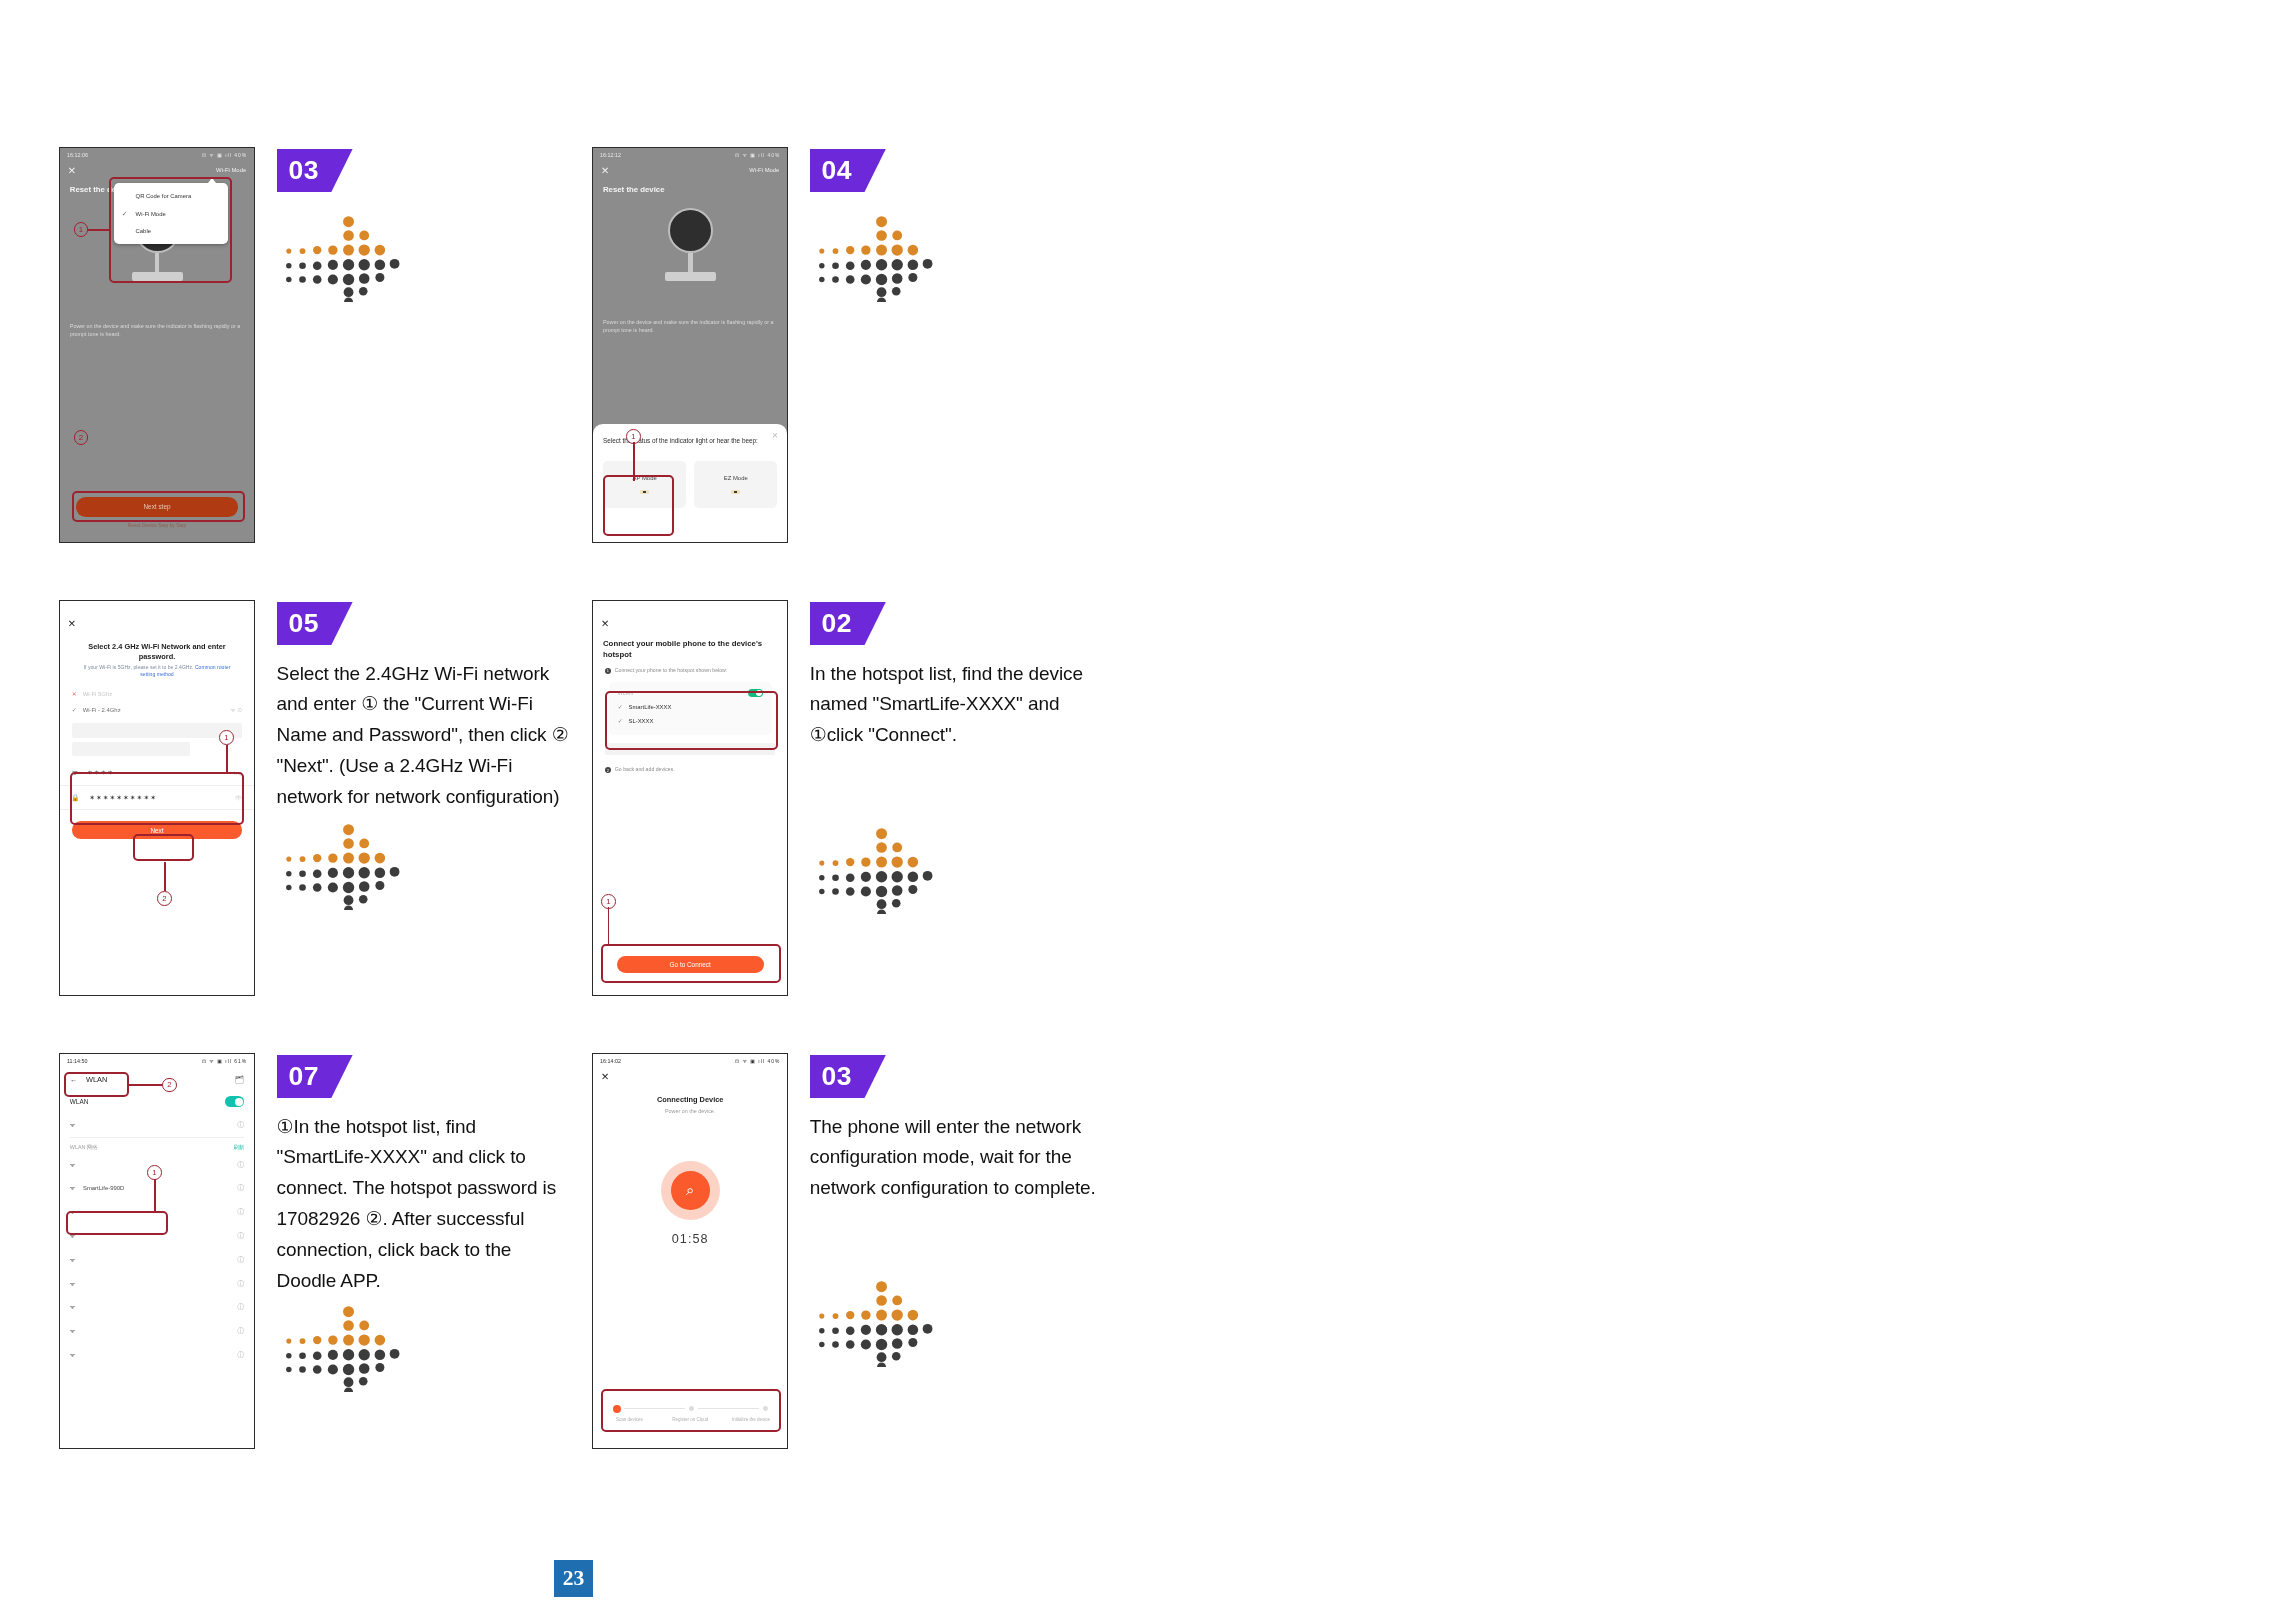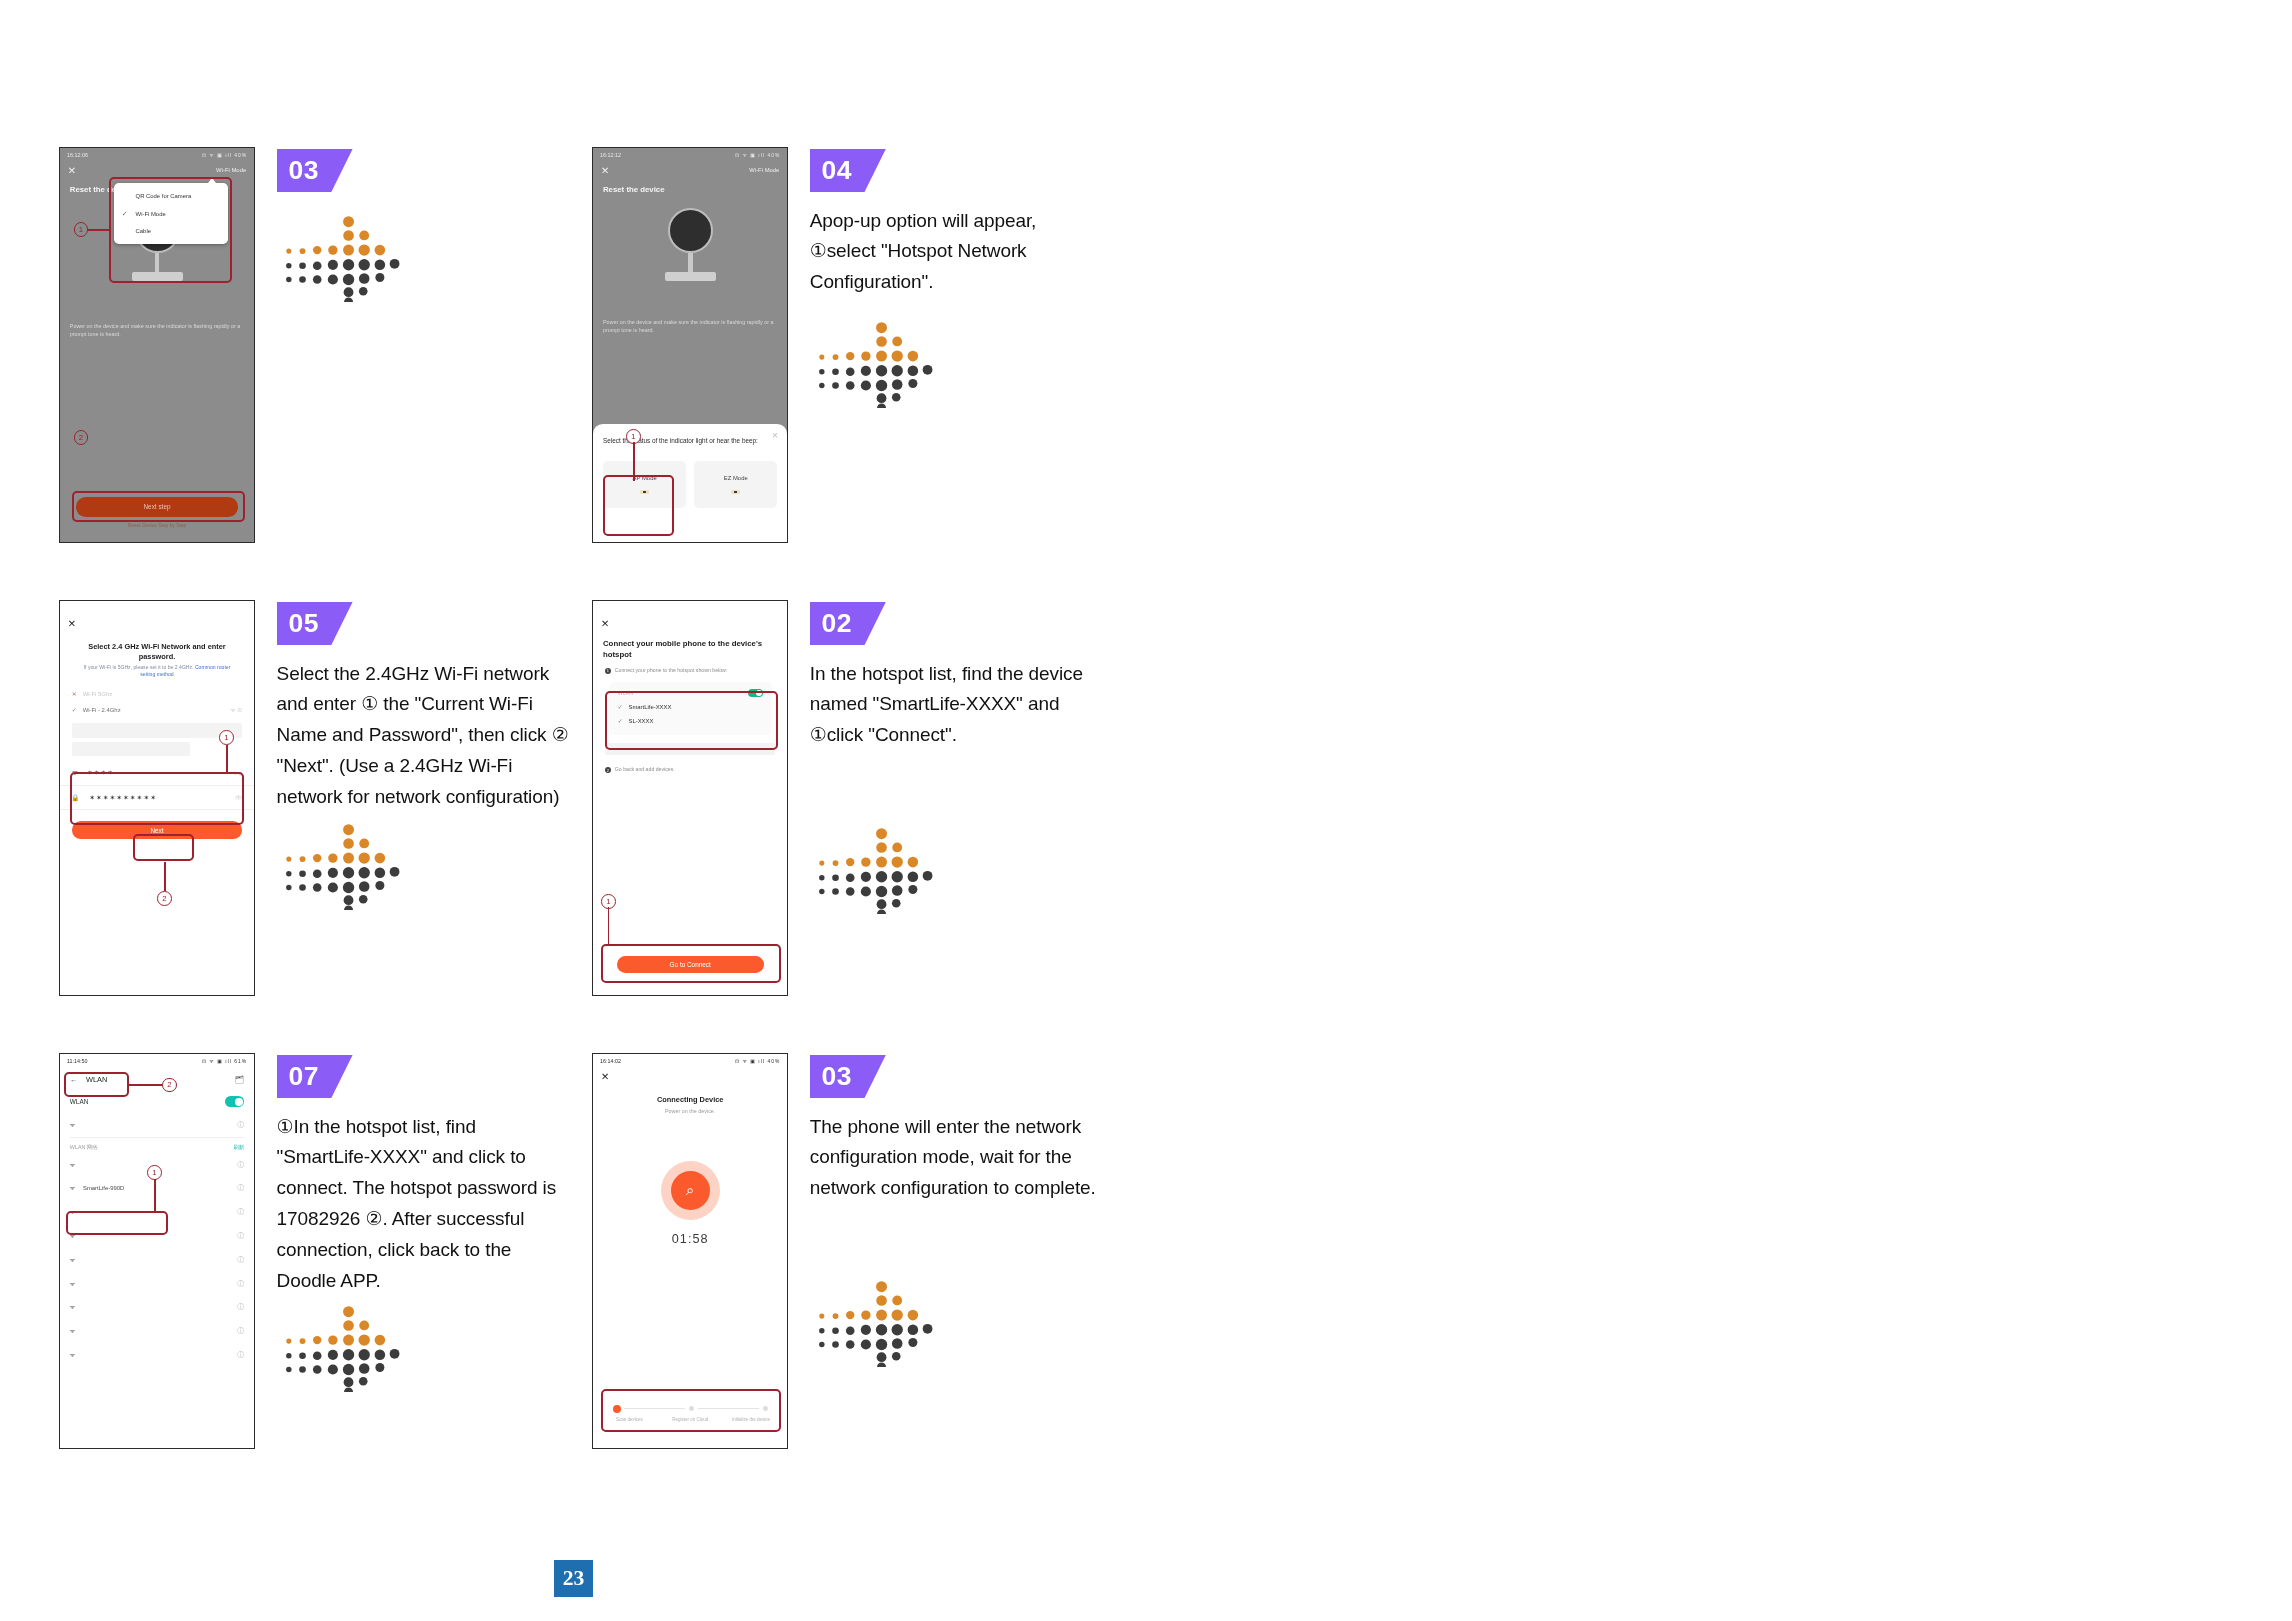--- a/index.html
+++ b/index.html
@@ -166,21 +166,21 @@
   .ps-dot { width:7.8px;height:7.8px;border-radius:50%;border:2px solid #fb5a2d;background:#fb5a2d;}
   .ps-dot.off { border-color:#dcdcdc;background:#dcdcdc;width:4.9px;height:4.9px;}
   .ps-line { flex:1;height:1px;background:#e4e4e4;margin:0 3.9px; }
   .ps-labels { display:flex;justify-content:space-between;margin-top:3.9px;font-size:4.5px;
                color:#b0b0b0;text-align:center;}
   .ps-labels span { width:45px; line-height:1.3; }
 
   
   .step-text { padding-top:2px; }
   .badge {
-    width:76px; height:43px; background:#8b5cf6;
+    width:76px; height:43px; background:#6d28d9;
     color:#ffffff; font-size:26.5px; font-weight:600;
     display:flex; align-items:center; padding-left:11.8px;
     clip-path: polygon(0 0, 100% 0, 72% 100%, 0 100%);
     letter-spacing:0.5px;
   }
   .stxt {
     margin-top:13.7px; font-size:19px; line-height:1.62;
     color:#111; letter-spacing:-0.1px;
   }
 
@@ -316,21 +316,20 @@
           </div>
         </div>
 
         <div class="redbox" style="left:9.8px;bottom:5.9px;width:71px;height:61px"></div>
         <div class="circnum" style="left:33px;bottom:98px">1</div>
         <div class="redline" style="left:40px;bottom:61px;width:1.6px;height:39px"></div>
       </div>
 
       <div class="step-text">
         <div class="badge">04</div>
-        <div class="stxt">Apop-up option will appear, ①select "Hotspot Network Configuration".</div>
         <div class="dots-arrow">
           <svg viewBox="0 0 150 96" width="147" height="94" aria-hidden="true">
             <g fill="#d98727">
               <circle cx="12" cy="44" r="2.6"></circle>
                 <circle cx="26" cy="44" r="3"></circle>
               <circle cx="41" cy="43" r="4.3"></circle>
                 <circle cx="57" cy="43" r="4.8"></circle>
               <circle cx="73" cy="43" r="5.6"></circle>
                 <circle cx="89" cy="43" r="5.8"></circle>
               <circle cx="105" cy="43" r="5.4"></circle>

